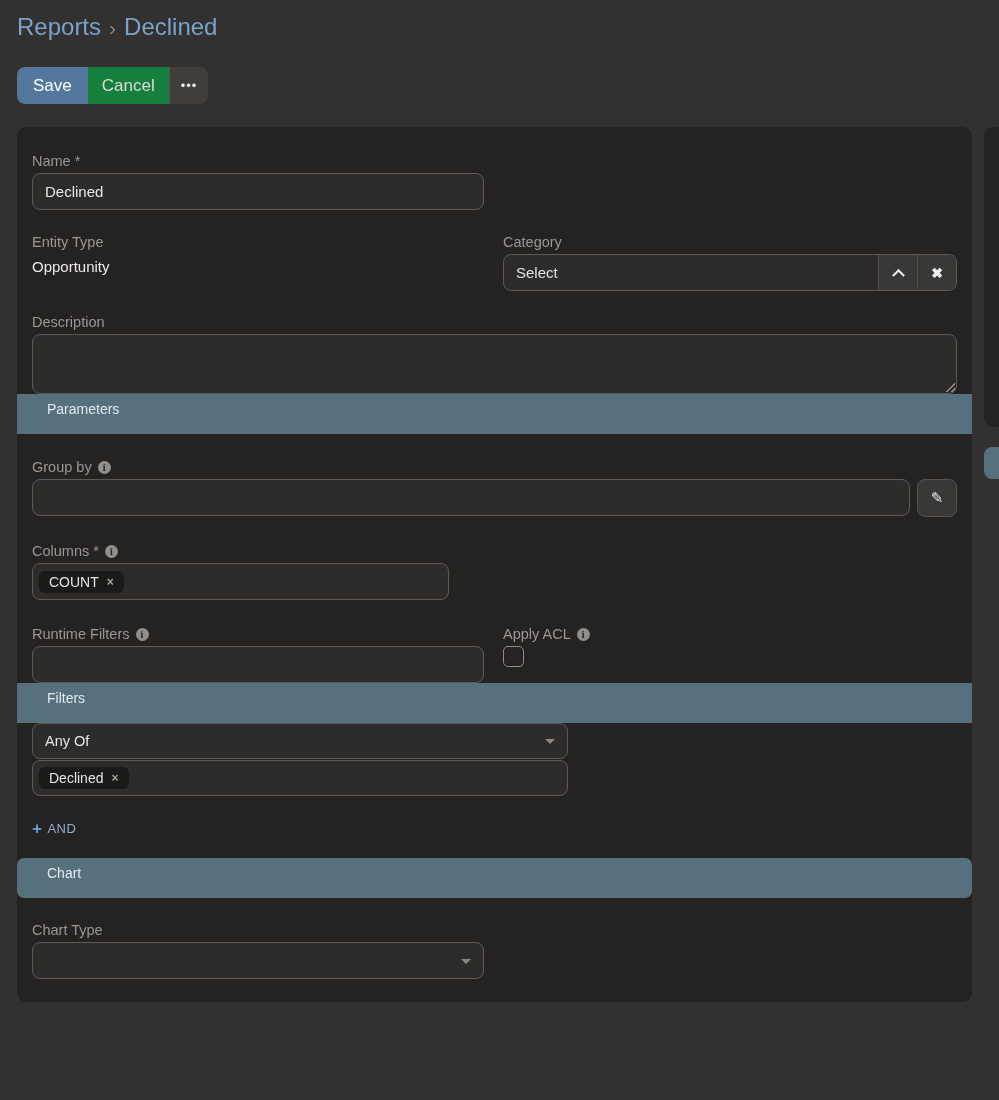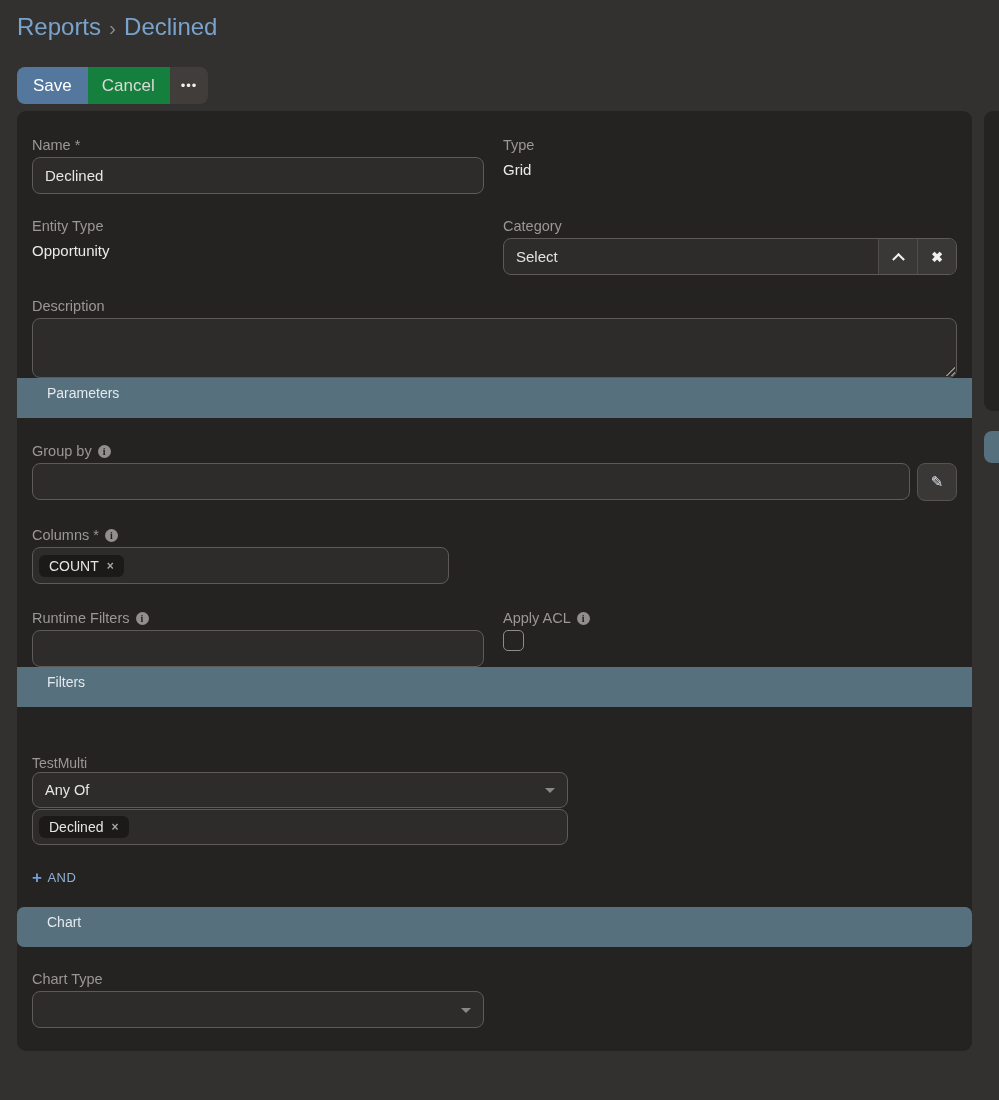--- a/index.html
+++ b/index.html
@@ -21,21 +21,21 @@
   .btn {
     height:37px; border:none; font-family:inherit; font-size:17px;
     display:inline-flex; align-items:center; cursor:pointer;
   }
   .btn-save { background:#54779d; color:#ffffff; border-radius:8px 0 0 8px; padding:0 16px; }
   .btn-cancel { background:#15803d; color:#dcdad8; padding:0 14px; }
   .btn-more { background:#403d3b; color:#f2f0ee; border-radius:0 8px 8px 0; padding:0 11px;
               border-left:1px solid #5a5652; font-size:13px; letter-spacing:1px; }
 
   
-  .main-row { margin-top:7px; display:flex; gap:12px; align-items:flex-start; }
+  .main-row { margin-top:23px; display:flex; gap:12px; align-items:flex-start; }
   .panel {
     width:955px; background:#252322; border-radius:9px; overflow:hidden;
     padding:24px 15px 23px 15px;
   }
   .side-stub { flex:1; display:flex; flex-direction:column; margin-top:0; }
   .side-stub-panel { height:300px; background:#252322; border-radius:9px 0 0 9px; }
   .side-stub-header { height:32px; background:#56707e; border-radius:8px 0 0 8px; margin-top:20px; }
 
   
   .row2 { display:grid; grid-template-columns:452px 454px; column-gap:19px; }
@@ -154,26 +154,20 @@
     <div class="panel">
 
       
       <div class="row2">
         <div>
           <div class="field-label">
               <span>Name *</span>
             </div>
           <input class="text-input" value="Declined" style="">
         </div>
-        <div>
-          <div class="field-label">
-              <span>Type</span>
-            </div>
-          <div class="value-text">Grid</div>
-        </div>
       </div>
 
       
       <div class="row2 mt22">
         <div>
           <div class="field-label">
               <span>Entity Type</span>
             </div>
           <div class="value-text">Opportunity</div>
         </div>
@@ -246,21 +240,20 @@
               <span>Apply ACL</span>
               <span class="info-icon">i</span>
             </div>
           <div class="checkbox"></div>
         </div>
       </div>
 
       
       <div class="section-header mt24">Filters</div>
 
-      <div class="filters-label">TestMulti</div>
 
       <div class="select-box">
         <span>Any Of</span>
         <span class="caret-down"></span>
       </div>
 
       <div class="tag-box filter-value-box">
         <span class="tag">
           <span>Declined</span>
           <span class="tag-x">×</span>

